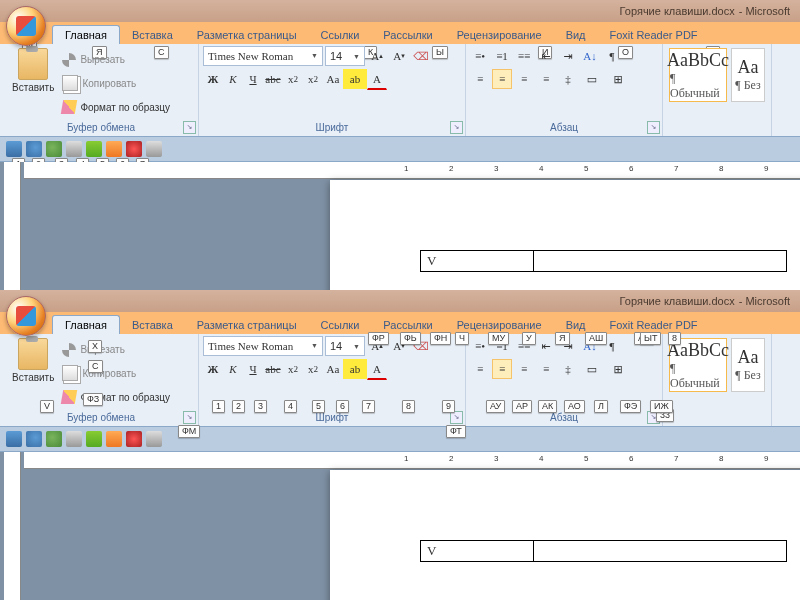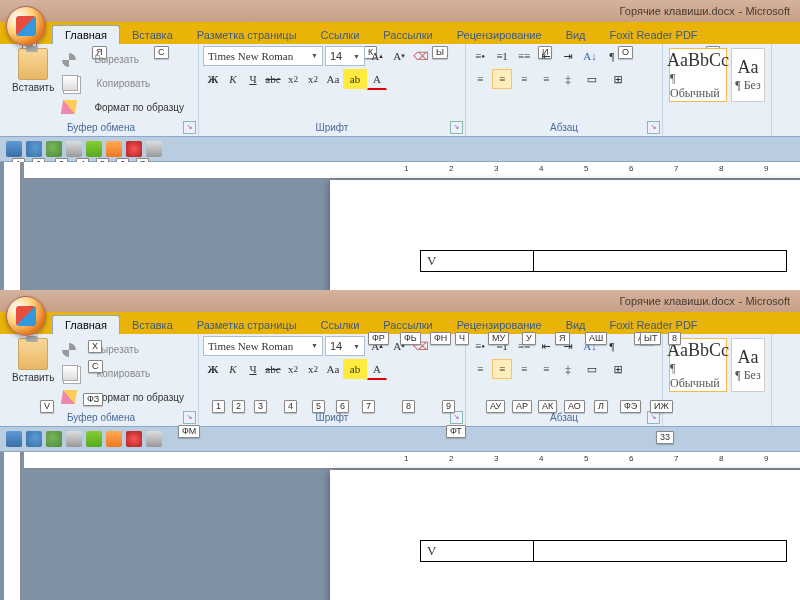--- a/index.html
+++ b/index.html
@@ -4,34 +4,34 @@
 <style>
 body{margin:0;background:#000;font-family:"Segoe UI",Tahoma,sans-serif;font-size:11px;color:#333;overflow:hidden;width:800px;height:600px}
 .instance{position:absolute;width:800px;background:#b9cce0}
 .inst1{top:0;height:290px}
 .inst2{top:290px;height:310px}
 .titlebar{background:linear-gradient(#d4b29d,#c9a088);height:22px;display:flex;align-items:center;padding:0 6px;color:#4a3a2f;font-size:11px}
 .titlebar-spacer{flex:1}
 .title-text{margin-right:4px;white-space:nowrap}
 .office-orb{position:absolute;left:6px;top:6px;width:38px;height:38px;border-radius:50%;background:radial-gradient(circle at 30% 30%,#fff,#ffd27a 40%,#e67e22 70%,#b85c00);border:1px solid #a66;box-shadow:0 2px 4px rgba(0,0,0,.3);z-index:10;display:flex;align-items:center;justify-content:center}
 .orb-inner{width:20px;height:20px;background:linear-gradient(135deg,#e74c3c 0 50%,#3498db 50% 100%);border-radius:3px}
-.tabs{display:flex;height:22px;padding-left:52px;background:#eab308;align-items:flex-end}
+.tabs{display:flex;height:22px;padding-left:52px;background:#fdba74;align-items:flex-end}
 .tab{padding:3px 12px;font-size:11px;color:#3a5a8a;cursor:pointer;position:relative}
 .tab.active{background:#e8eff7;border:1px solid #8ba8c9;border-bottom:none;border-radius:3px 3px 0 0;color:#000}
 .keytip{position:absolute;background:#fdfdfd;border:1px solid #888;padding:0 3px;font-size:9px;line-height:11px;color:#333;border-radius:1px;box-shadow:0 1px 1px rgba(0,0,0,.2)}
 .ribbon{background:#e8eff7;border-bottom:1px solid #8ba8c9;height:92px;display:flex;padding-left:4px}
 .group{border-right:1px solid #c5d3e4;padding:2px 4px;display:flex;flex-direction:column;position:relative}
 .group-label{font-size:10px;text-align:center;color:#4a6a9a;padding:1px 0}
 .group-body{flex:1;display:flex}
 .group-launcher{position:absolute;right:2px;bottom:2px;width:11px;height:11px;border:1px solid #8ba;font-size:7px;text-align:center;line-height:9px;color:#668;background:#eef}
 .clip-main{display:flex;flex-direction:column;align-items:center;padding:2px 4px}
 .clip-icon{width:28px;height:30px;background:linear-gradient(#f9d89a,#e8b764);border:1px solid #caa560;border-radius:2px;position:relative}
 .clip-icon:before{content:"";position:absolute;top:-3px;left:7px;width:12px;height:6px;background:#aaa;border-radius:2px}
 .clip-items{display:flex;flex-direction:column;justify-content:space-around;padding:2px 0 2px 4px}
-.clip-row{display:flex;align-items:center;font-size:10px;color:#888;height:18px;gap:18px}
+.clip-row{display:flex;align-items:center;font-size:10px;color:#888;height:18px;gap:4px}
 .mini-icon{width:14px;height:14px;display:inline-block}
 .cut-icon{background:conic-gradient(#999 0 25%,transparent 0 50%,#999 0 75%,transparent 0);border-radius:50%}
 .copy-icon{background:linear-gradient(#fff,#ddd);border:1px solid #aaa;box-shadow:2px 2px 0 #fff,2px 2px 0 1px #aaa}
 .brush-icon{background:linear-gradient(45deg,#e8a 50%,#fc5 50%);transform:skew(-10deg)}
 .font-row{display:flex;gap:2px;margin-bottom:3px}
 .combo{background:#fff;border:1px solid #a9bdd6;height:18px;display:flex;align-items:center;padding:0 4px;font-size:11px}
 .combo-font{width:110px;font-family:"Times New Roman",serif}
 .combo-size{width:30px}
 .combo-arrow{margin-left:auto;font-size:7px;color:#555}
 .btn{width:18px;height:18px;border:1px solid transparent;display:inline-flex;align-items:center;justify-content:center;font-size:11px;font-family:"Times New Roman",serif;cursor:pointer}
@@ -358,21 +358,21 @@
       </div>
     </div>
   </div>
 
   <div class="keytip" style="left:88px;top:50px">Х</div>
   <div class="keytip" style="left:88px;top:70px">С</div>
   <div class="keytip" style="left:83px;top:103px">ФЗ</div>
   <div class="keytip" style="left:40px;top:110px">V</div>
   <div class="keytip" style="left:178px;top:135px">ФМ</div>
   <div class="keytip" style="left:446px;top:135px">ФТ</div>
-  <div class="keytip" style="left:656px;top:141px">33</div>
+  <div class="keytip" style="left:656px;top:119px">33</div>
 
   <div class="keytip" style="left:368px;top:42px">ФР</div>
   <div class="keytip" style="left:400px;top:42px">ФЬ</div>
   <div class="keytip" style="left:430px;top:42px">ФН</div>
   <div class="keytip" style="left:455px;top:42px">Ч</div>
 
   <div class="keytip" style="left:488px;top:42px">МУ</div>
   <div class="keytip" style="left:522px;top:42px">У</div>
   <div class="keytip" style="left:555px;top:42px">Я</div>
   <div class="keytip" style="left:585px;top:42px">АШ</div>

